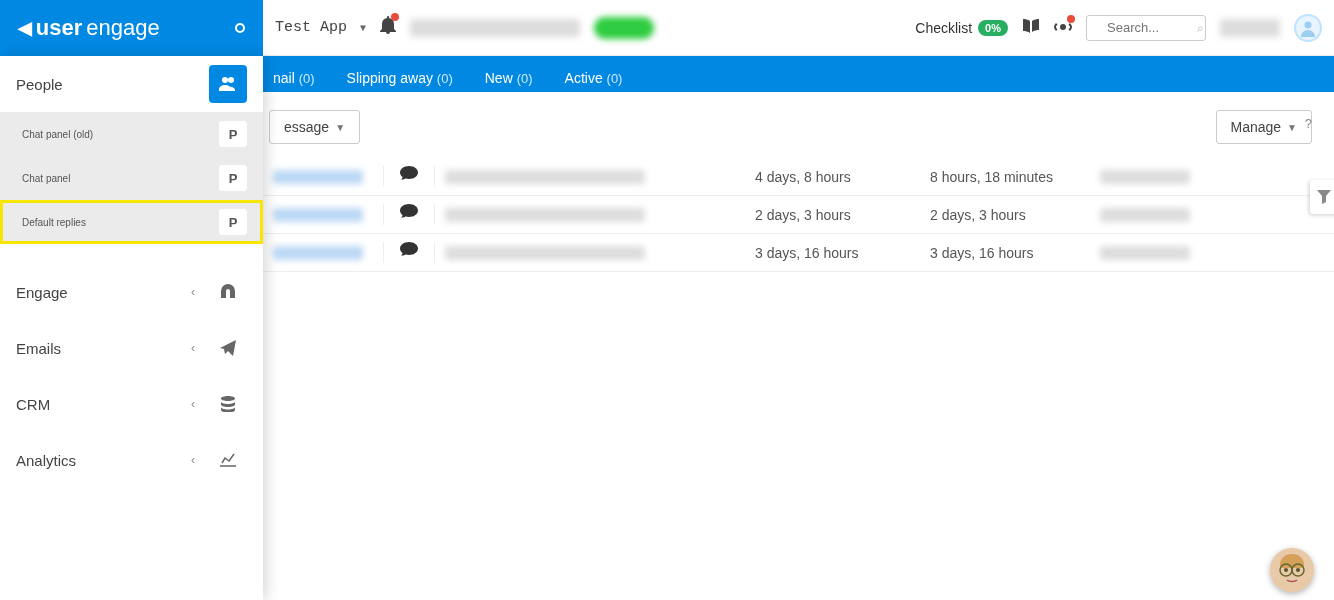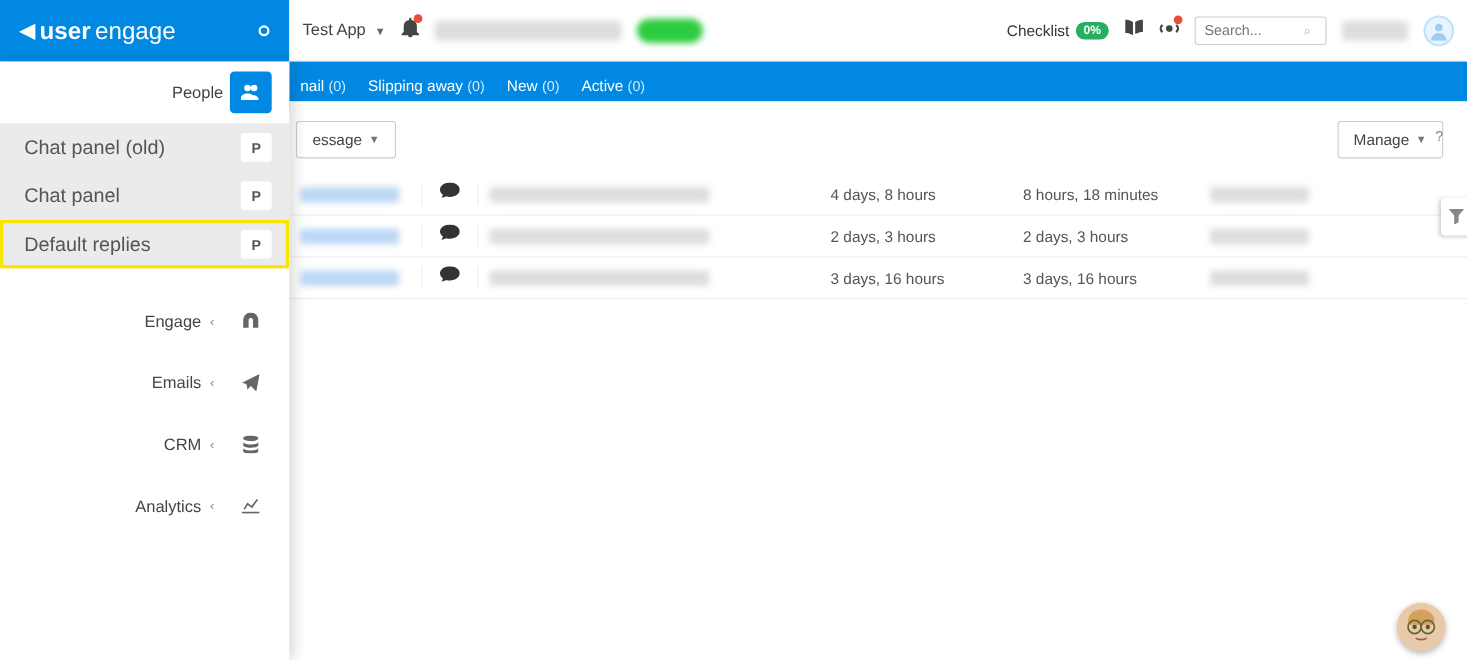--- a/index.html
+++ b/index.html
@@ -8,53 +8,53 @@
 
 .logo-bar { position: absolute; top: 0; left: 0; width: 263px; height: 56px; background: #0088e2; display: flex; align-items: center; padding: 0 18px; }
 .logo { color: #fff; font-size: 22px; font-weight: 700; display: flex; align-items: center; gap: 4px; }
 .logo .arrow { font-size: 18px; }
 .logo .engage { font-weight: 300; }
 .logo-bar .status-dot { margin-left: auto; width: 10px; height: 10px; border: 2px solid #fff; border-radius: 50%; }
 
 
 .sidebar { position: absolute; top: 56px; left: 0; width: 263px; height: 544px; background: #fff; box-shadow: 4px 0 12px rgba(0,0,0,0.15); z-index: 10; overflow-y: auto; }
 .nav-item { display: flex; align-items: center; height: 56px; padding: 0 16px; cursor: pointer; }
-.nav-item .label { flex: 1; font-size: 15px; color: #444; text-align: right; }
+.nav-item .label { flex: 1; font-size: 15px; color: #444; }
 .nav-item .chev { width: 20px; text-align: center; color: #888; font-size: 12px; }
 .nav-item .icon-box { width: 38px; height: 38px; display: flex; align-items: center; justify-content: center; border-radius: 4px; margin-left: 6px; }
 .nav-item .icon-box.filled { background: #0088e2; color: #fff; }
 .nav-item .icon-box.grey { background: #eee; color: #666; }
 .nav-item .icon-box.plain { color: #666; }
 
 .sub-block { background: #ebebeb; }
 .sub-item { display: flex; align-items: center; height: 44px; padding: 0 16px 0 22px; cursor: pointer; }
-.sub-item .label { flex: 1; font-size: 18px; color: #555; }
+.sub-item .label { flex: 1; font-size: 10px; color: #555; }
 .sub-item .p-badge { width: 28px; height: 26px; background: #fff; border-radius: 3px; display: flex; align-items: center; justify-content: center; font-weight: 700; color: #555; font-size: 13px; }
 .sub-item.highlight { outline: 3px solid #f7e600; outline-offset: -3px; }
 
 
 .header { position: absolute; top: 0; left: 263px; right: 0; height: 56px; display: flex; align-items: center; padding: 0 12px; gap: 14px; border-bottom: 1px solid #eee; background: #fff; }
-.app-select { font-size: 15px; color: #444; cursor: pointer; }
+.app-select { font-size: 15px; color: #444; cursor: pointer; font-family: Liberation Mono, monospace; }
 .app-select .caret { font-size: 10px; margin-left: 4px; color: #666; }
 .bell-wrap { position: relative; color: #444; font-size: 18px; cursor: pointer; }
 .bell-wrap .dot { position: absolute; top: -3px; right: -3px; width: 8px; height: 8px; background: #e74c3c; border-radius: 50%; }
 .blur { background: #ddd; color: transparent; border-radius: 4px; filter: blur(3px); }
 .blur.title { width: 170px; height: 18px; }
 .green-pill { background: #2ecc40; color: #fff; width: 60px; height: 22px; border-radius: 11px; filter: blur(3px); }
 .header-spacer { flex: 1; }
 .checklist { display: flex; align-items: center; gap: 6px; color: #333; cursor: pointer; }
 .checklist .pct { background: #27ae60; color: #fff; font-size: 11px; font-weight: 700; padding: 2px 7px; border-radius: 10px; }
 .hdr-icon { color: #444; font-size: 16px; cursor: pointer; position: relative; }
 .search-box { border: 1px solid #ccc; border-radius: 3px; height: 26px; width: 120px; display: flex; align-items: center; padding: 0 8px; }
-.search-box input { border: none; outline: none; width: 90px; font-size: 13px; color: #14532d; }
+.search-box input { border: none; outline: none; width: 90px; font-size: 13px; color: #14532d; margin-left: 12px; }
 .user-blur { width: 60px; height: 18px; background: #ddd; filter: blur(3px); border-radius: 3px; }
 .avatar-circle { width: 28px; height: 28px; border-radius: 50%; border: 2px solid #bfe3ff; background: #e8f4ff; display: flex; align-items: center; justify-content: center; }
 
 
-.subnav { position: absolute; top: 56px; left: 263px; right: 0; height: 44px; background: #0088e2; display: flex; align-items: center; padding: 0 10px; gap: 20px; }
+.subnav { position: absolute; top: 56px; left: 263px; right: 0; height: 44px; background: #0088e2; display: flex; align-items: center; padding: 0 10px; gap: 32px; }
 .subnav .tab { color: #fff; font-size: 14px; cursor: pointer; }
 .subnav .tab .cnt { color: #cfe9fb; font-size: 13px; }
 
 
 .main { position: absolute; top: 92px; left: 263px; right: 0; bottom: 0; background: #fff; }
 .help-q { position: absolute; right: 22px; top: 24px; color: #888; cursor: pointer; font-size: 13px; }
 .toolbar { padding: 18px 22px 14px 6px; display: flex; gap: 4px; align-items: center; }
 .btn { border: 1px solid #ccc; background: #fff; height: 34px; padding: 0 14px; border-radius: 3px; font-size: 14px; color: #444; cursor: pointer; display: flex; align-items: center; gap: 6px; }
 .btn .caret { font-size: 10px; color: #777; }
 

